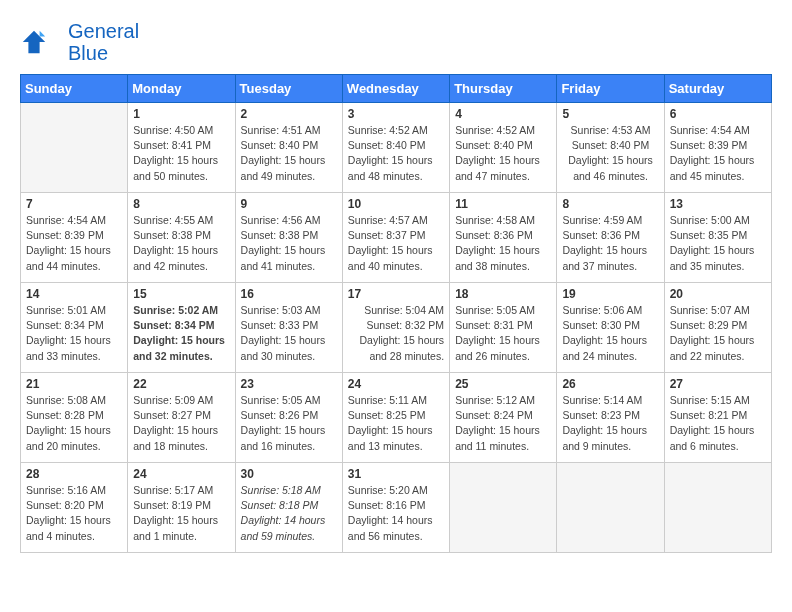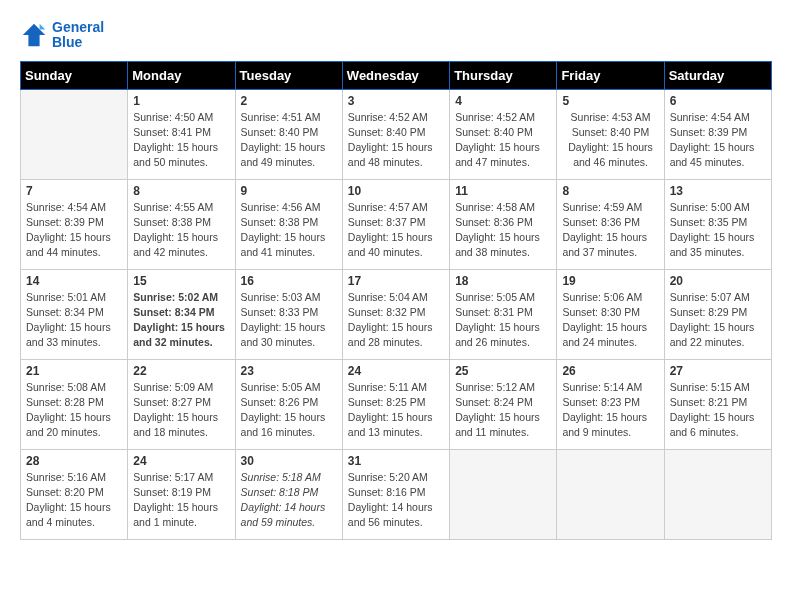--- a/index.html
+++ b/index.html
@@ -15,24 +15,25 @@
       justify-content: space-between;
       align-items: flex-start;
       margin-bottom: 10px;
     }
     .logo {
       display: flex;
       align-items: center;
       gap: 4px;
     }
     .logo-text {
-      font-size: 14px;
-      font-weight: bold;
+      font-size: 20px;
+      font-weight: normal;
       color: #333;
       line-height: 1.1;
+      margin-left: 16px;
     }
     .logo-text span {
       color: #1565c0;
     }
     .logo-icon {
       width: 28px;
       height: 28px;
     }
     .title-block {
       text-align: right;
@@ -46,21 +47,21 @@
     .location {
       font-size: 15px;
       color: #555;
     }
     table {
       width: 100%;
       border-collapse: collapse;
       table-layout: fixed;
     }
     th {
-      background: #000000;
+      background: #3b82f6;
       color: #fff;
       font-size: 13px;
       font-weight: bold;
       padding: 6px 4px;
       text-align: left;
       border: 1px solid #1565c0;
     }
     td {
       vertical-align: top;
       border: 1px solid #ccc;
@@ -233,21 +234,21 @@
         </td>
         <td>
           <span class="day-num">16</span>
           <div class="day-info" style="white-space: pre-line;">Sunrise: 5:03 AM
 Sunset: 8:33 PM
 Daylight: 15 hours
 and 30 minutes.</div>
         </td>
         <td>
           <span class="day-num">17</span>
-          <div class="day-info" style="white-space: pre-line;">Sunrise: 5:04 AM
+          <div class="day-info" style="white-space: pre-line; text-align: right;">Sunrise: 5:04 AM
 Sunset: 8:32 PM
 Daylight: 15 hours
 and 28 minutes.</div>
         </td>
         <td>
           <span class="day-num">18</span>
           <div class="day-info" style="white-space: pre-line;">Sunrise: 5:05 AM
 Sunset: 8:31 PM
 Daylight: 15 hours
 and 26 minutes.</div>

